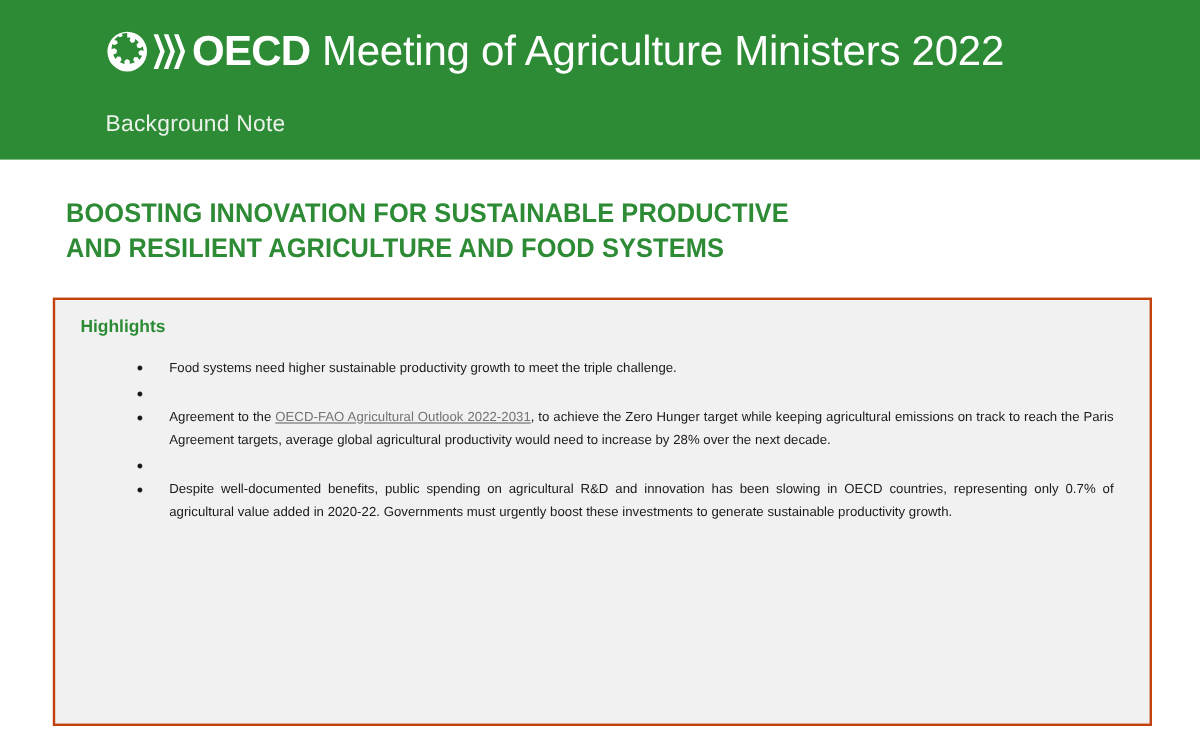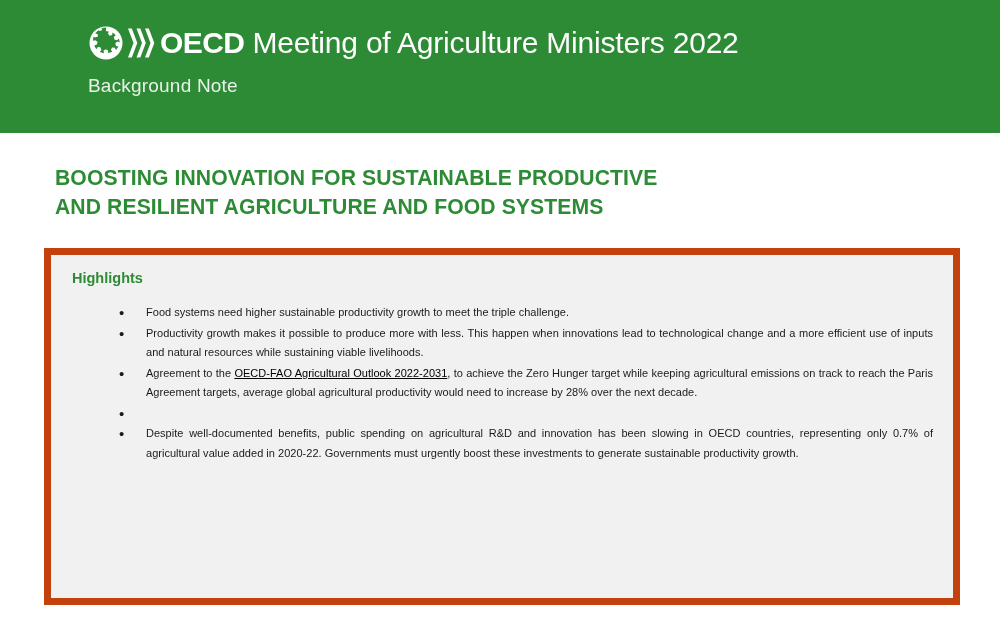--- a/index.html
+++ b/index.html
@@ -35,33 +35,33 @@
     height: 46px;
   }
   .oecd-logo {
     display: block;
     width: 70px;
     height: 36px;
     flex: 0 0 auto;
     margin-right: 2px;
   }
   .header-title {
-    font-size: 30px;
+    font-size: 35px;
     line-height: 36px;
     color: #ffffff;
     font-weight: 400;
     letter-spacing: -0.2px;
     white-space: nowrap;
   }
   .header-title .oecd-word {
     font-weight: 700;
     letter-spacing: -0.6px;
   }
   .header-subtitle {
-    margin-top: 8px;
+    margin-top: 26px;
     font-size: 19px;
     line-height: 24px;
     color: #e9f1e9;
     font-weight: 400;
     letter-spacing: 0.2px;
     white-space: nowrap;
   }
 
   
   .doc-title {
@@ -84,21 +84,21 @@
   }
 
   
   .highlights-box {
     position: absolute;
     left: 44px;
     top: 248px;
     width: 916px;
     height: 357px;
     background: #f1f1f1;
-    border: 7px solid #c2410c;
+    border: 2px solid #c2410c;
     box-sizing: border-box;
   }
   .highlights-heading {
     position: absolute;
     left: 21px;
     top: 14px;
     color: #2e8b35;
     font-family: "Liberation Sans Narrow", "Liberation Sans", sans-serif;
     font-weight: 700;
     font-size: 14.5px;
@@ -136,21 +136,21 @@
     font-size: 11px;
     line-height: 19.6px;
     text-align: justify;
     text-justify: inter-word;
     letter-spacing: 0.02px;
   }
   .bullet-text.last-line-natural {
     text-align-last: left;
   }
   a.doc-link {
-    color: #000000;
+    color: #737373;
     text-decoration: underline;
     cursor: pointer;
   }
 </style>
 </head>
 <body>
 
 <div class="header-band">
   <div class="header-inner">
 
@@ -184,21 +184,20 @@
 
   <div class="bullet-list">
 
     <div class="bullet-item">
       <span class="bullet-marker">•</span>
       <span class="bullet-text last-line-natural">Food systems need higher sustainable productivity growth to meet the triple challenge.</span>
     </div>
 
     <div class="bullet-item">
       <span class="bullet-marker">•</span>
-      <span class="bullet-text last-line-natural">Productivity growth makes it possible to produce more with less. This happen when innovations lead to technological change and a more efficient use of inputs and natural resources while sustaining viable livelihoods.</span>
     </div>
 
     <div class="bullet-item">
       <span class="bullet-marker">•</span>
       <span class="bullet-text last-line-natural"><span>Agreement to the </span><a class="doc-link" href="#">OECD-FAO Agricultural Outlook 2022-2031</a><span>, to achieve the Zero Hunger target while keeping agricultural emissions on track to reach the Paris Agreement targets, average global agricultural productivity would need to increase by 28% over the next decade.</span></span>
     </div>
 
     <div class="bullet-item">
       <span class="bullet-marker">•</span>
     </div>

